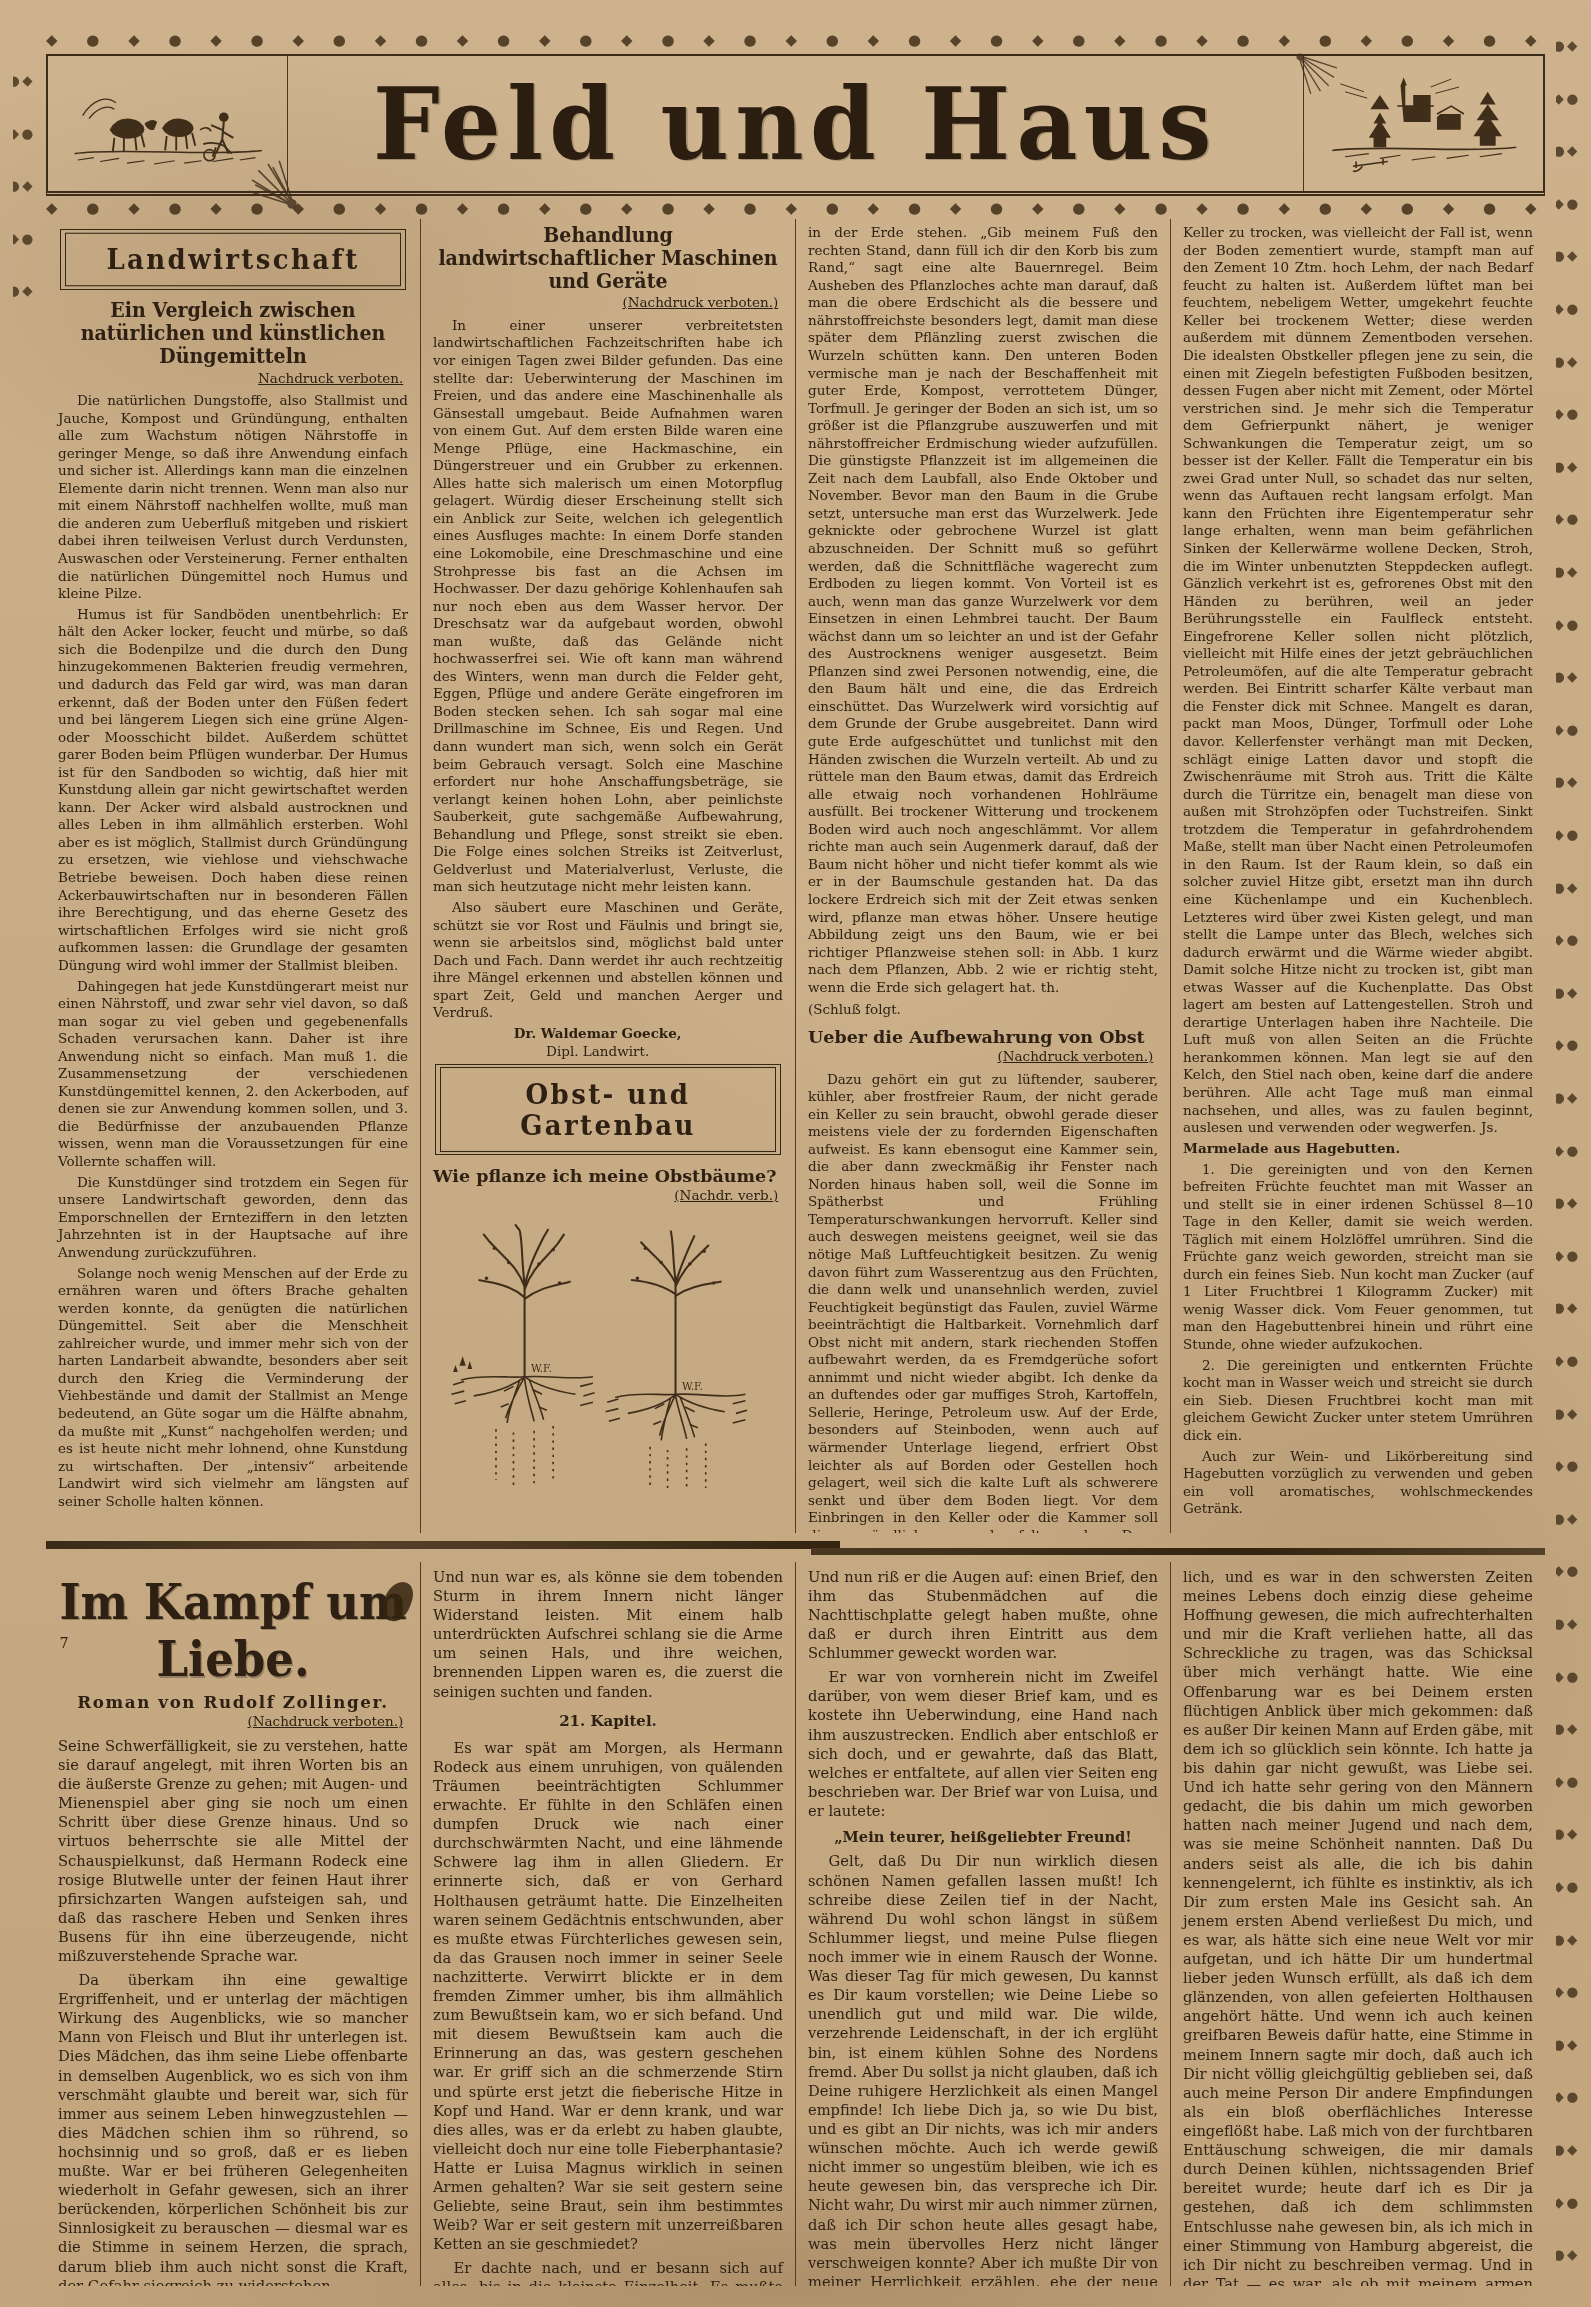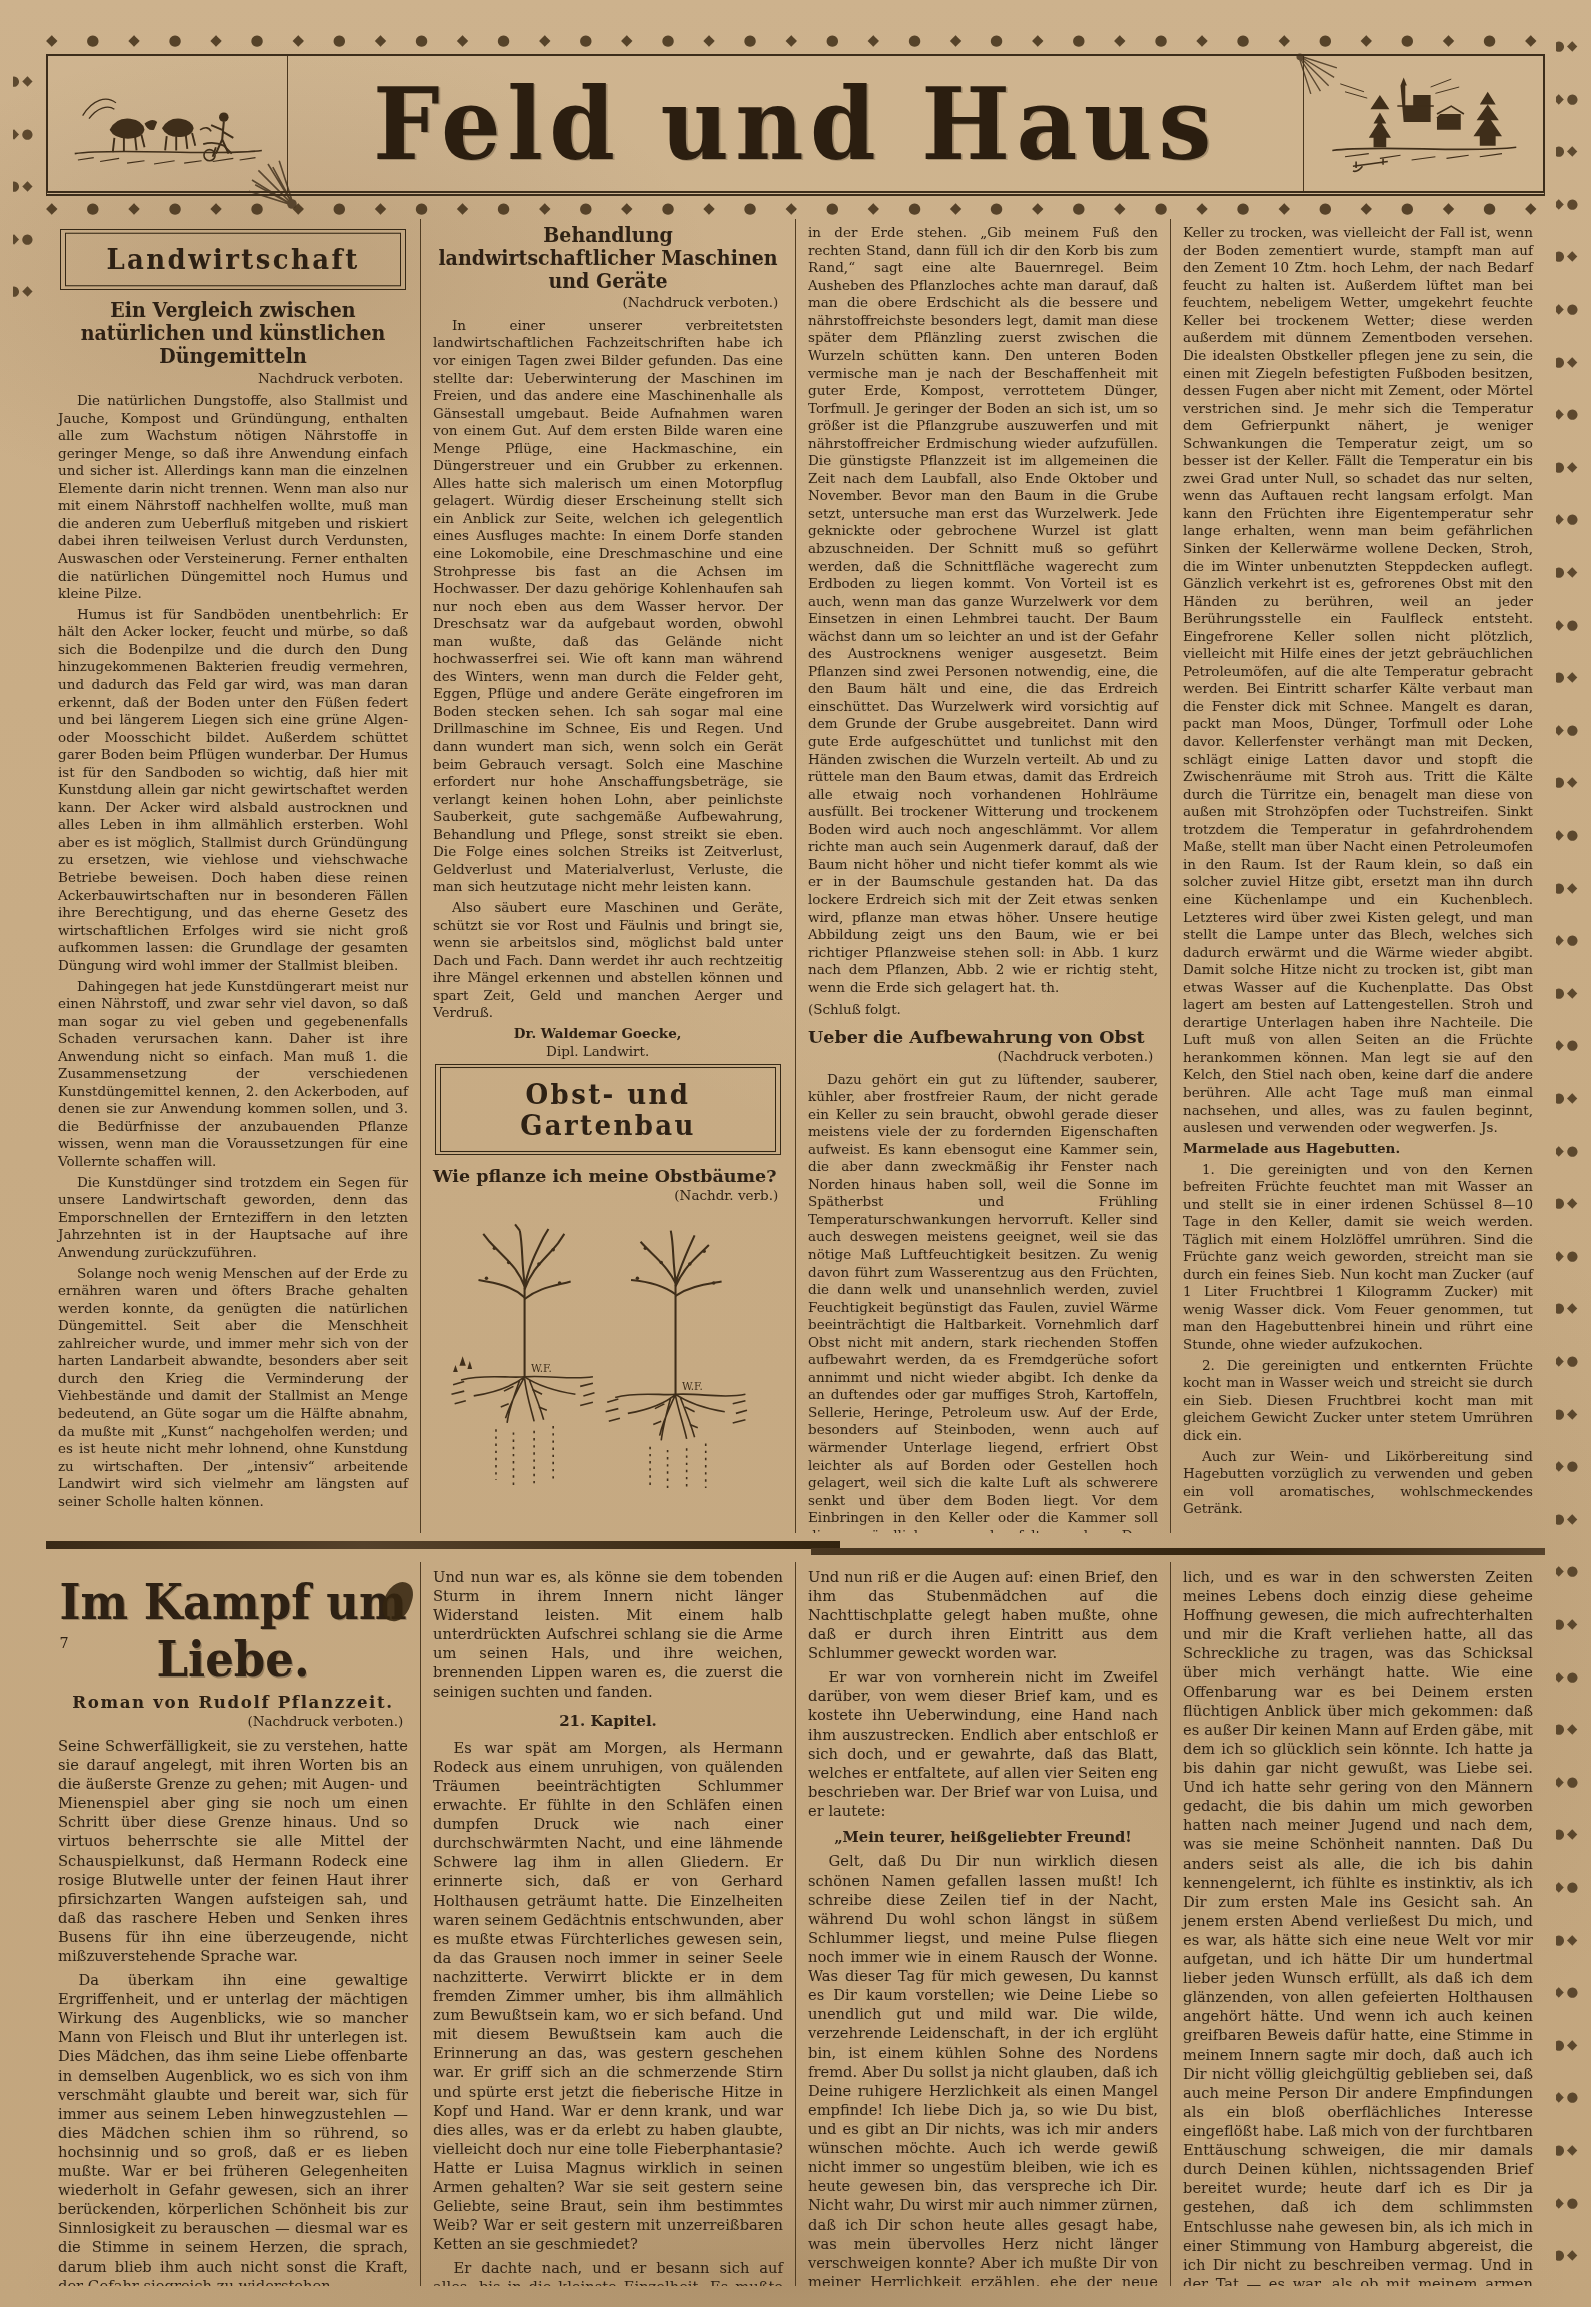--- a/index.html
+++ b/index.html
@@ -35,21 +35,21 @@
   .col{flex:1 1 0;min-width:0;padding:4.8px 12px 0 12px;overflow:hidden;}
   .col + .col{border-left:1.6px solid #503c22;}
   .upper{height:1314px;}
   .novel-cols{height:724px;}
   
   .boxhead{border:1.6px solid #342715;padding:4px;margin:4.8px 1.6px 11px 1.6px;}
   .boxhead .inner{border:1.6px solid #342715;text-align:center;font-weight:700;font-size:26px;
                   letter-spacing:2.4px;padding:9.5px 3.2px;transform:scaleY(1.05);}
   h3.art{font-size:19px;line-height:1.15;font-weight:700;text-align:center;margin:8px 0 3.2px 0;transform:scaleY(1.04);}
   h4.art{font-size:17.5px;font-weight:700;margin:9.5px 0 1.6px 0;}
-  .notice{text-align:right;font-size:13.5px;margin:1.6px 4.8px 6.4px 0;}
+  .notice{text-align:right;font-size:13.5px;margin:1.6px 4.8px 6.4px 0;text-decoration:underline;}
   .body p{font-size:13.5px;line-height:1.3;text-align:justify;margin:0 0 3.2px 0;text-indent:1.4em;
           word-spacing:0.8px;}
   .body p.noind{text-indent:0;}
   .nbody p{font-size:14.7px;line-height:1.3;text-align:justify;margin:0 0 4.8px 0;text-indent:1.4em;}
   .nbody p.noind{text-indent:0;}
   .sig{ text-align:center;font-size:13.5px;margin:1.6px 20.7px 1.6px 0;}
   .sig.b{font-weight:700;}
   .chapter{font-size:15px;font-weight:700;text-align:center;margin:11px 0 8px 0;}
   .salut{font-size:14.7px;font-weight:700;text-align:center;margin:8px 0 6.4px 0;}
   .schluss{font-size:13.5px;text-align:left;margin:4.8px 0 6.4px 0;}
@@ -237,21 +237,21 @@
     <div class="b1"></div>
       <div class="b2"></div>
   </div>
 
   <div class="cols novel-cols">
 
     <div class="col">
       <div class="novel-head">
         <h2>Im Kampf um Liebe.</h2>
         <span class="blot"></span>
-        <div class="byline">Roman von Rudolf Pflanzzeit.</div>
+        <div class="byline">Roman von Rudolf Zollinger.</div>
         <div class="installment">7</div>
         <div class="notice">(Nachdruck verboten.)</div>
       </div>
       <div class="nbody">
         <p class="noind">Seine Schwerfälligkeit, sie zu verstehen, hatte sie darauf angelegt, mit ihren Worten bis an die äußerste Grenze zu gehen; mit Augen- und Mienenspiel aber ging sie noch um einen Schritt über diese Grenze hinaus. Und so virtuos beherrschte sie alle Mittel der Schauspielkunst, daß Hermann Rodeck eine rosige Blutwelle unter der feinen Haut ihrer pfirsichzarten Wangen aufsteigen sah, und daß das raschere Heben und Senken ihres Busens für ihn eine überzeugende, nicht mißzuverstehende Sprache war.</p>
         <p>Da überkam ihn eine gewaltige Ergriffenheit, und er unterlag der mächtigen Wirkung des Augenblicks, wie so mancher Mann von Fleisch und Blut ihr unterlegen ist. Dies Mädchen, das ihm seine Liebe offenbarte in demselben Augenblick, wo es sich von ihm verschmäht glaubte und bereit war, sich für immer aus seinem Leben hinwegzustehlen — dies Mädchen schien ihm so rührend, so hochsinnig und so groß, daß er es lieben mußte. War er bei früheren Gelegenheiten wiederholt in Gefahr gewesen, sich an ihrer berückenden, körperlichen Schönheit bis zur Sinnlosigkeit zu berauschen — diesmal war es die Stimme in seinem Herzen, die sprach, darum blieb ihm auch nicht sonst die Kraft, der Gefahr siegreich zu widerstehen.</p>
 
       </div>
     </div>
 

